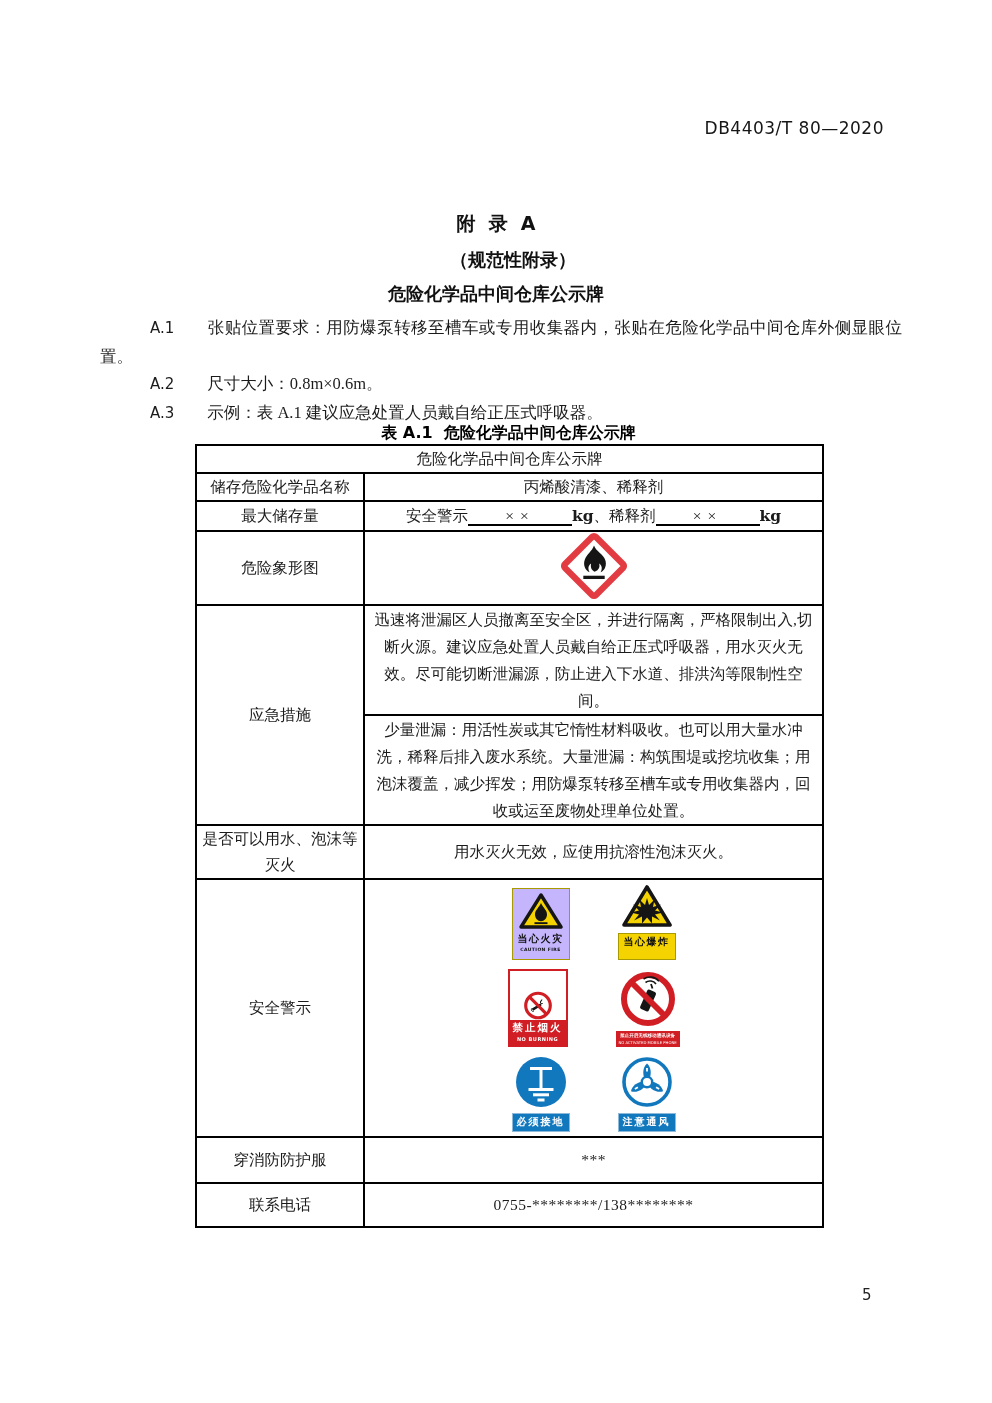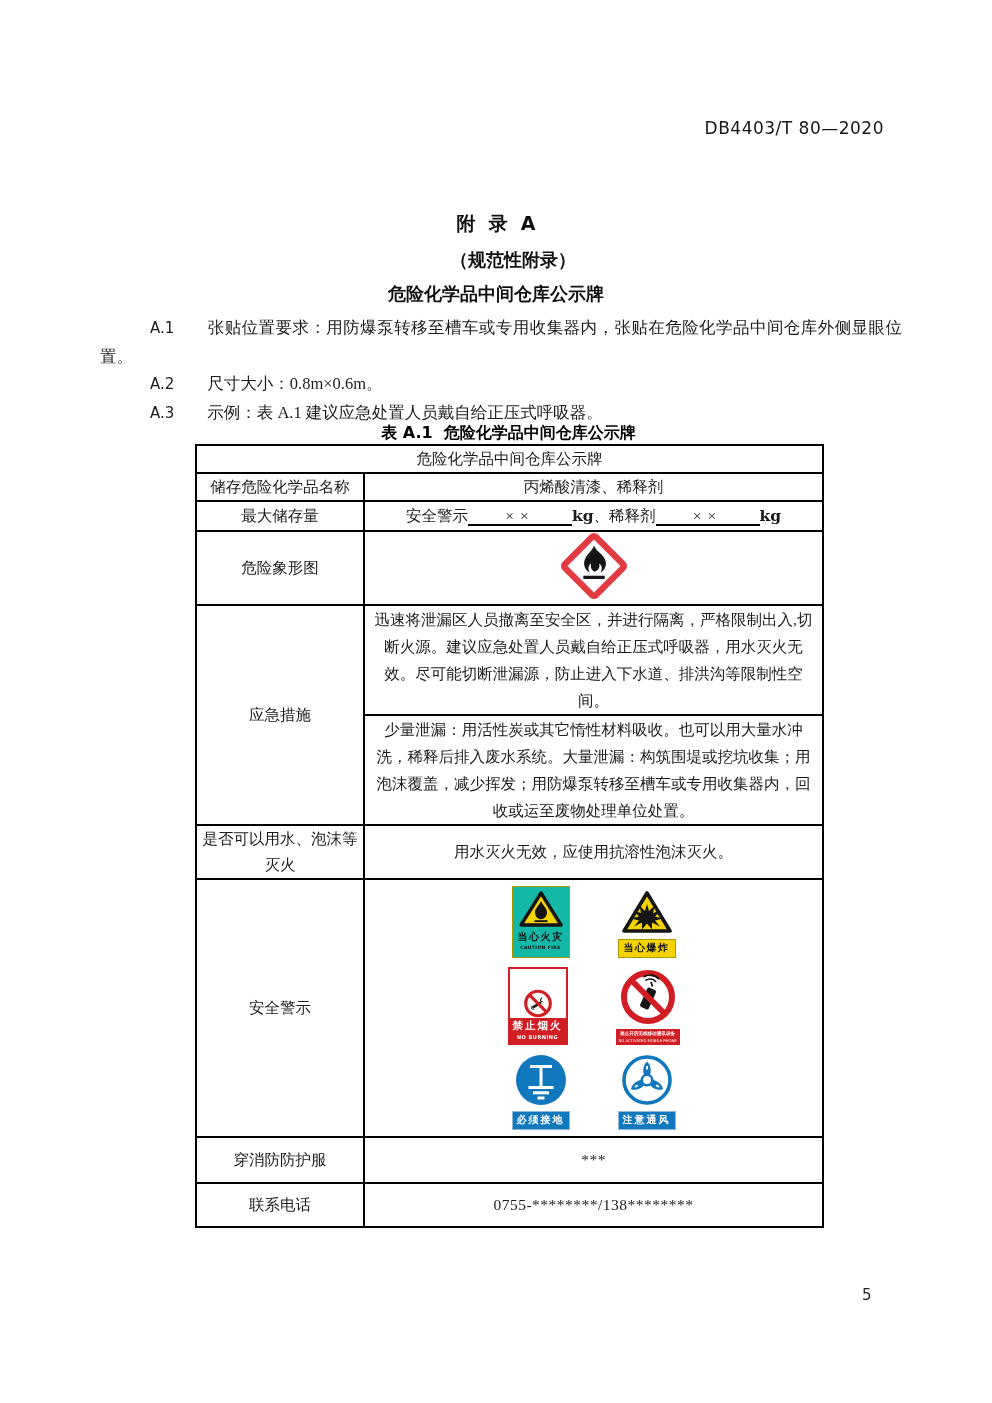--- a/index.html
+++ b/index.html
@@ -42,25 +42,25 @@
   tr.r-phone  td { height:42px; }
   td.just { text-align:justify; padding:5px 11px; line-height:27px; }
   .blank { display:inline-block; min-width:104px; border-bottom:2px solid #000;
     text-align:center; letter-spacing:6px; line-height:1.05; }
   .unit { font-weight:bold; font-family:"DejaVu Serif",serif; }
   
   .signs { display:flex; flex-direction:column; align-items:center; gap:9px; padding:4px 0; }
   .srow { display:flex; gap:48px; justify-content:center; align-items:flex-end; }
   .sign { display:flex; flex-direction:column; align-items:center; }
   .sanslbl { font-family:"DejaVu Sans","Liberation Sans",sans-serif; }
-  .plate-y { width:58px; height:72px; background:#14b8a6; border:1px solid #a89a00;
+  .plate-y { width:58px; height:72px; background:#c4b5fd; border:1px solid #a89a00;
     box-sizing:border-box; display:flex; flex-direction:column; align-items:center; padding-top:3px; }
   .plate-y .zh { font-size:10px; font-weight:bold; letter-spacing:1.5px; color:#111; margin-top:2px; }
   .plate-y .en { font-size:4.5px; font-weight:bold; color:#111; margin-top:1px; letter-spacing:0.4px; }
-  .band-y { margin-top:5px; background:#f5d300; border:1px solid #a89a00; padding:1px 5px 2px;
+  .band-y { margin-top:5px; background:#f5d300; border:1px solid #a89a00; padding:1px 5px 10px;
     font-size:10px; font-weight:bold; letter-spacing:1.5px; color:#111; }
   .plate-r { width:60px; height:78px; background:#fff; border:2px solid #d01e24;
     box-sizing:border-box; display:flex; flex-direction:column; align-items:center; padding-top:20px; }
   .band-r { margin-top:auto; width:100%; background:#d01e24; color:#fff; text-align:center;
     padding:1px 0 3px; }
   .band-r .zh { font-size:10.5px; font-weight:bold; letter-spacing:2px; }
   .band-r .en { font-size:5px; font-weight:bold; letter-spacing:0.5px; margin-top:1px; }
   .band-r2 { margin-top:4px; width:62px; background:#d01e24; color:#fff; text-align:center;
     padding:2px 1px; line-height:1.45; }
   .band-r2 .zh { font-size:4.6px; font-weight:bold; }

